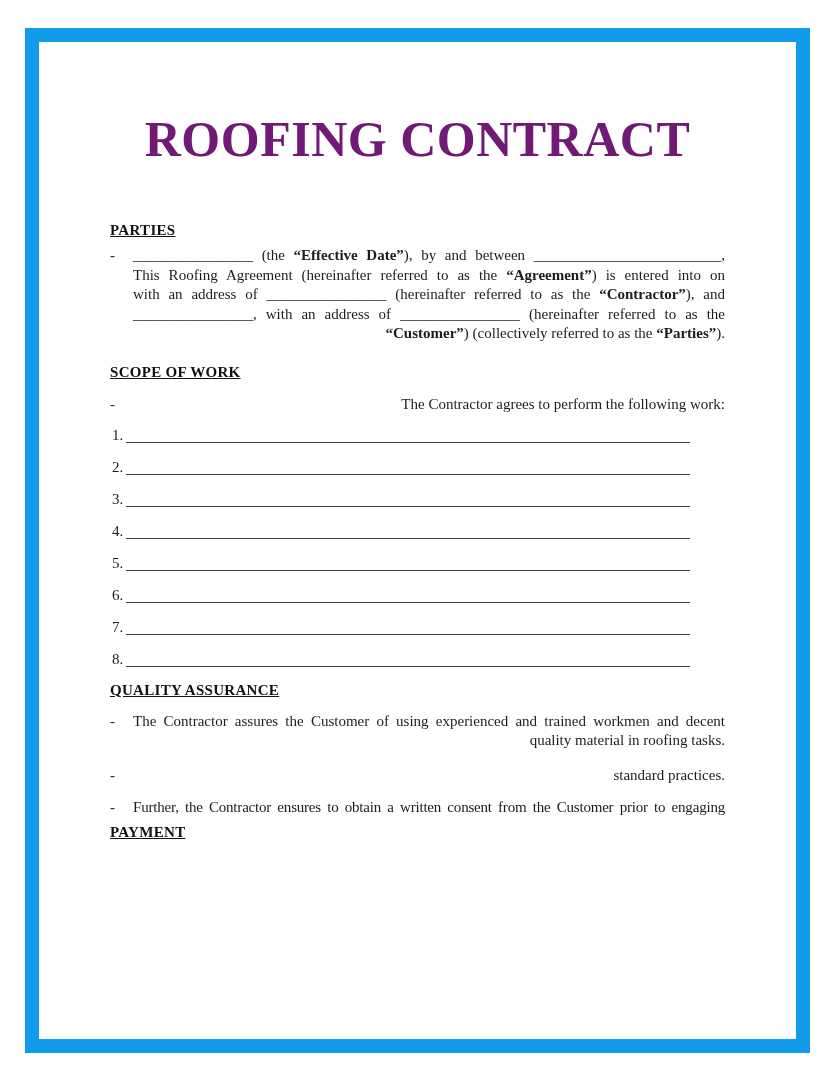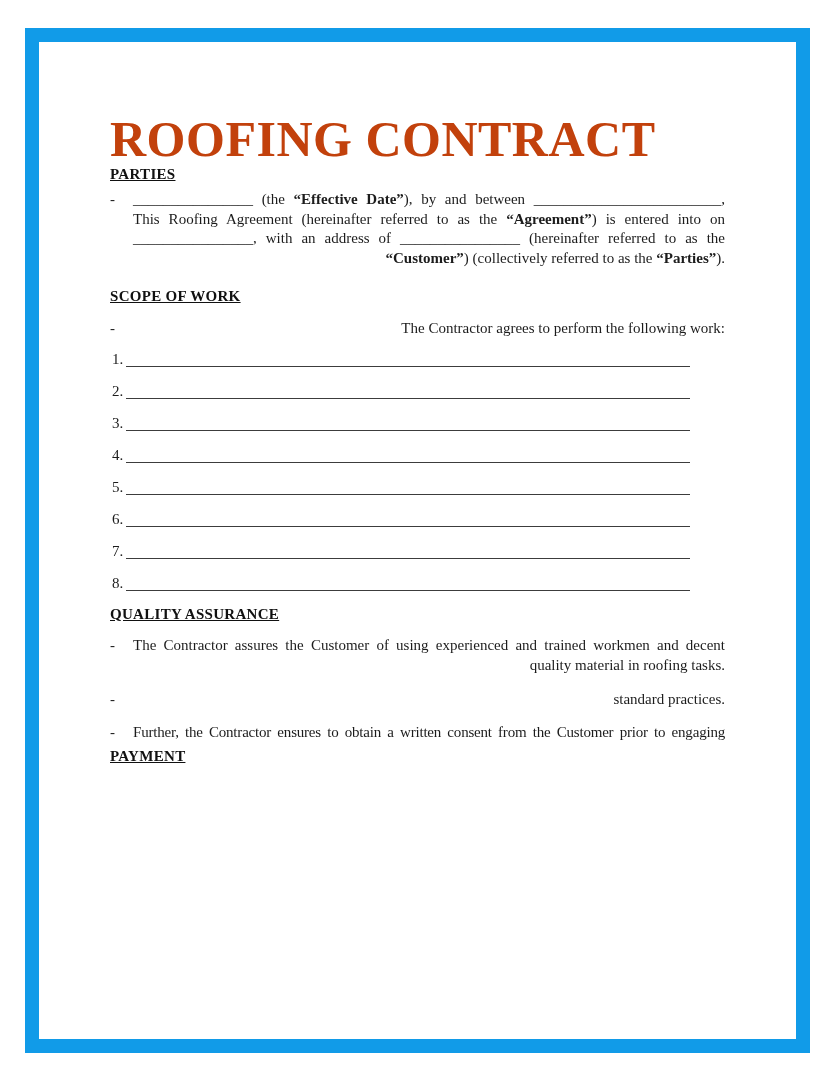--- a/index.html
+++ b/index.html
@@ -8,27 +8,27 @@
     font-family:"Liberation Serif","DejaVu Serif",serif;color:#1c1c1c;
     overflow:hidden;
   }
   .frame{
     position:absolute;left:25px;top:28px;width:785px;height:1025px;
     box-sizing:border-box;border:14px solid #119be8;background:#ffffff;
   }
   .content{padding:0 71px;}
   .title{
     margin:72px 0 0 0;font-size:50px;line-height:50px;font-weight:700;
-    letter-spacing:.5px;color:#c2410c;white-space:nowrap;
+    text-align:center;letter-spacing:.5px;color:#701a75;white-space:nowrap;
   }
   h2{
     margin:0;font-size:15px;line-height:20px;font-weight:700;
     text-decoration:underline;letter-spacing:.3px;color:#111;
   }
-  #h-parties{}
+  #h-parties{margin-top:56px;}
   #p-parties{margin-top:6px;}
   #h-scope{margin-top:18px;}
   #p-scope-intro{margin-top:13px;}
   #scope-items{margin:9px 0 0 2px;padding:0;list-style:none;width:578px;}
   #h-quality{margin-top:9px;}
   #h-payment{margin-top:4px;}
 
   .bullet{
     position:relative;padding-left:23px;font-size:15px;line-height:19.6px;
   }
@@ -55,20 +55,21 @@
   <div class="content">
 
     <h1 class="title">ROOFING CONTRACT</h1>
 
     <h2 id="h-parties">PARTIES</h2>
     <div id="p-parties" class="bullet">
       <span class="dash">-</span>
       <div id="parties-lines">
           <div class="jl"><span>________________ (the </span><b>“Effective Date”</b><span>), by and between _________________________,</span></div>
           <div class="jl"><span>This Roofing Agreement (hereinafter referred to as the </span><b>“Agreement”</b><span>) is entered into on</span></div>
+          <div class="jl"><span>with an address of ________________ (hereinafter referred to as the </span><b>“Contractor”</b><span>), and</span></div>
           <div class="jl"><span>________________, with an address of ________________ (hereinafter referred to as the</span></div>
           <div class="ll"><b>“Customer”</b><span>) (collectively referred to as the </span><b>“Parties”</b><span>).</span></div>
         </div>
     </div>
 
     <h2 id="h-scope">SCOPE OF WORK</h2>
     <div id="p-scope-intro" class="bullet">
       <span class="dash">-</span>
       <div class="ll">The Contractor agrees to perform the following work:</div>
     </div>

